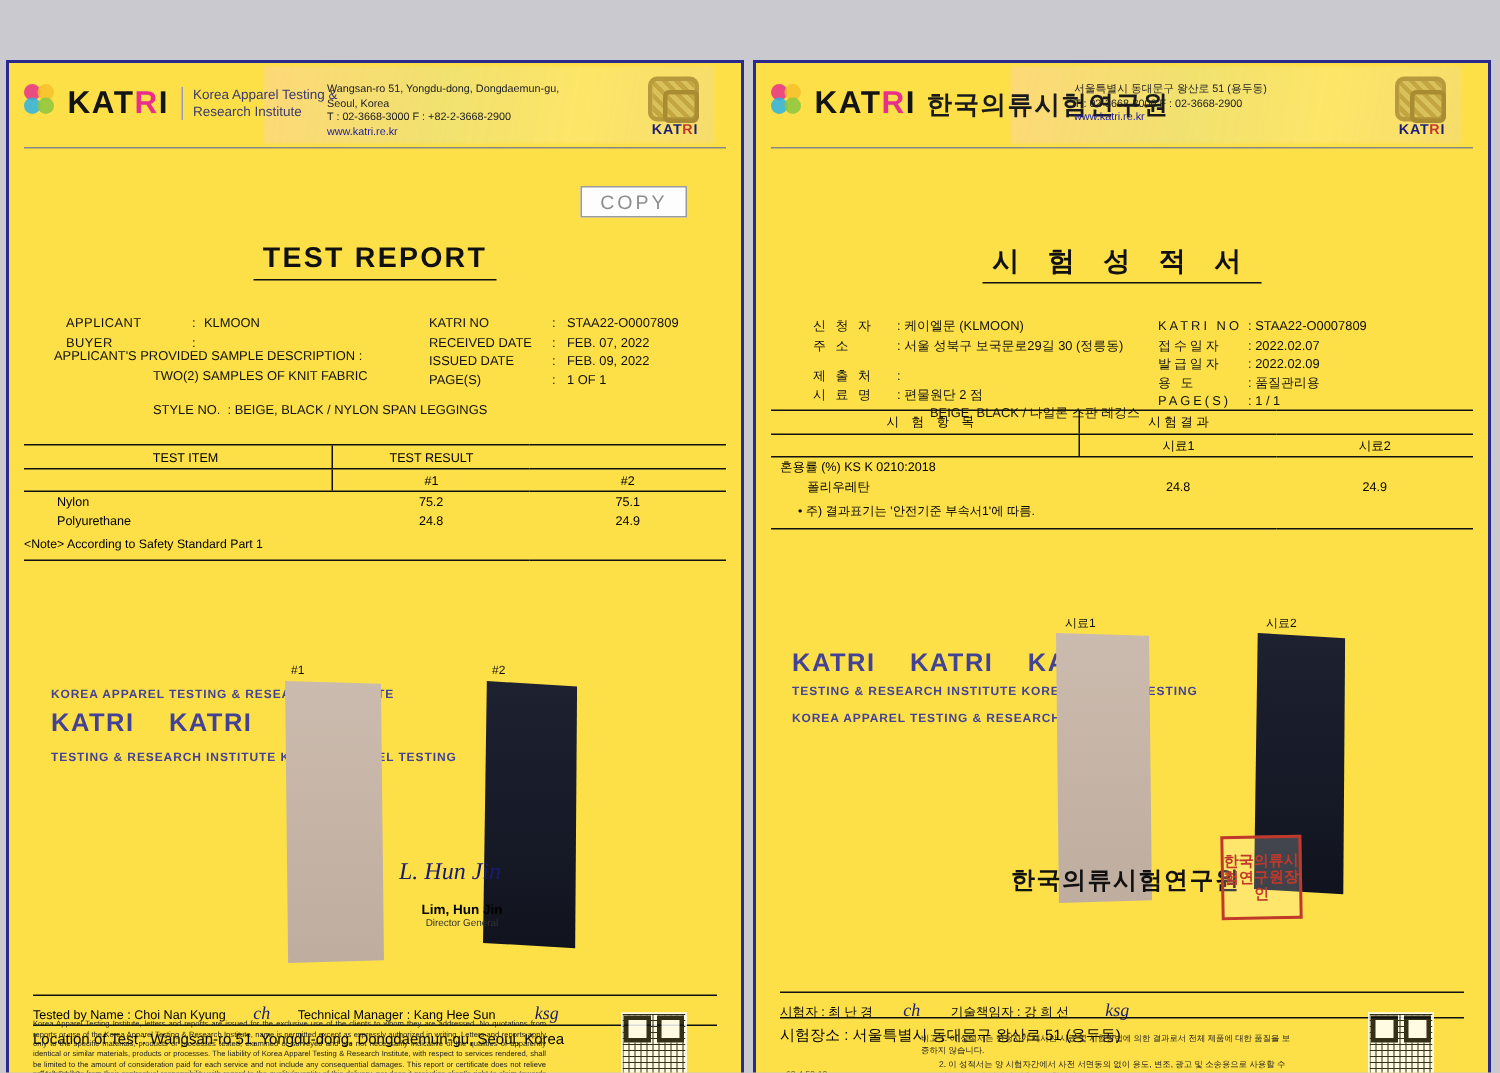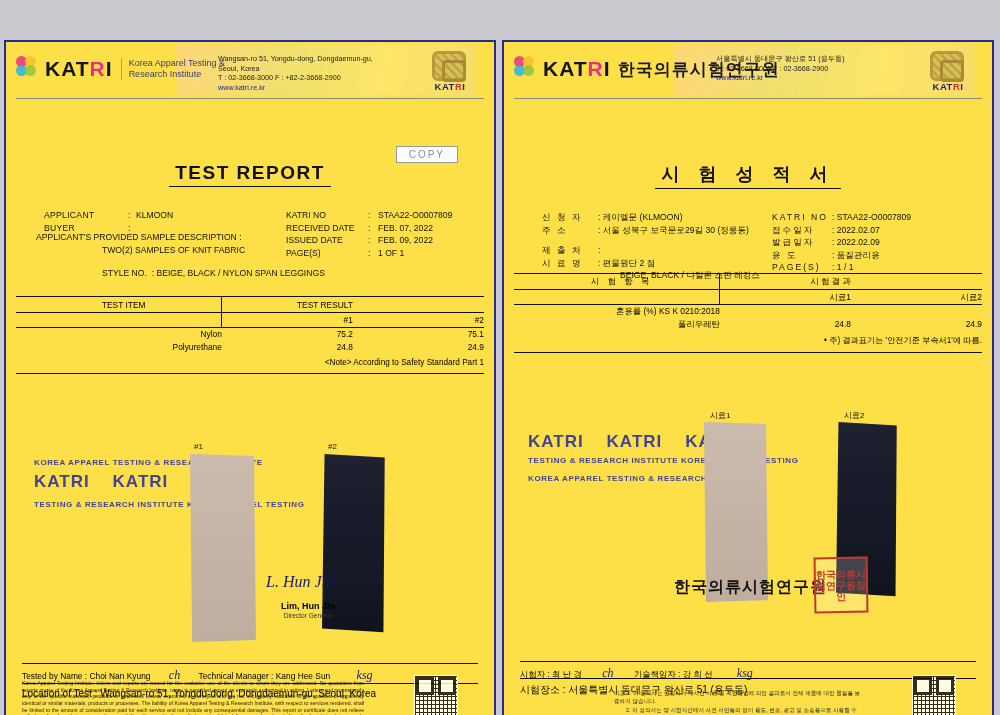--- a/index.html
+++ b/index.html
@@ -60,23 +60,23 @@
   .hdr-rule { position:absolute; left:10px; right:10px; top:56px; height:0; border-top:1px solid #888; }
   
   .holo {
     position:absolute; left:170px; top:2px; width:300px; height:52px;
     background:linear-gradient(100deg, rgba(255,200,230,.30), rgba(200,230,255,.22) 40%, rgba(255,245,200,.26) 70%, rgba(220,210,255,.20));
     filter:blur(1px); pointer-events:none;
   }
   
   .sheet { position:absolute; left:10px; right:10px; top:60px; bottom:6px; }
   .copy-box {
-    position:absolute; right:26px; top:44px;
+    position:absolute; right:26px; top:22px;
     border:1px solid #9b9b9b; padding:2px 12px;
-    font-size:10px; color:#8e8e8e; letter-spacing:2px;
+    font-size:13px; color:#8e8e8e; letter-spacing:2px;
     background:#fdfdfd;
   }
   .title {
     text-align:center; font-size:19px; font-weight:bold; letter-spacing:1.5px;
     margin-top:60px; color:#111;
     display:inline-block; border-bottom:1.5px solid #111; padding:0 6px 2px;
   }
   .title-wrap { text-align:center; }
   .title-kr { letter-spacing:7px; font-size:18px; }
   
@@ -91,21 +91,21 @@
   .meta-l .c { width:8px; }
   .kr .meta-l .k { width:56px; letter-spacing:2px; }
   .kr .meta-r { left:258px; }
   .kr .meta-r .k { width:60px; letter-spacing:2px; }
   .desc { margin-top:44px; font-size:8.6px; line-height:13px; color:#111; }
   .desc .d1 { margin-left:20px; }
   .desc .d2 { margin-left:86px; }
   .desc .d3 { margin-left:86px; margin-top:10px; }
   
   table.rt { width:100%; border-collapse:collapse; margin-top:16px; font-size:8.4px; }
-  table.rt th, table.rt td { border:0; padding:0;text-align:right; }
+  table.rt th, table.rt td { border:0; padding:0; }
   .rt .tl { border-top:1.2px solid #111; }
   .rt .bl { border-bottom:1.2px solid #111; }
   .rt td.mid { border-left:1px solid #111; }
   .hrow td { height:16px; text-align:center; font-weight:normal; }
   .hrow2 td { height:15px; text-align:center; }
   .drow td { height:13px; }
   .c-item { width:44%; padding-left:10px !important; }
   .c-n1, .c-n2 { width:28%; text-align:center; }
   .note { font-size:8.2px; padding-left:6px; }
   

